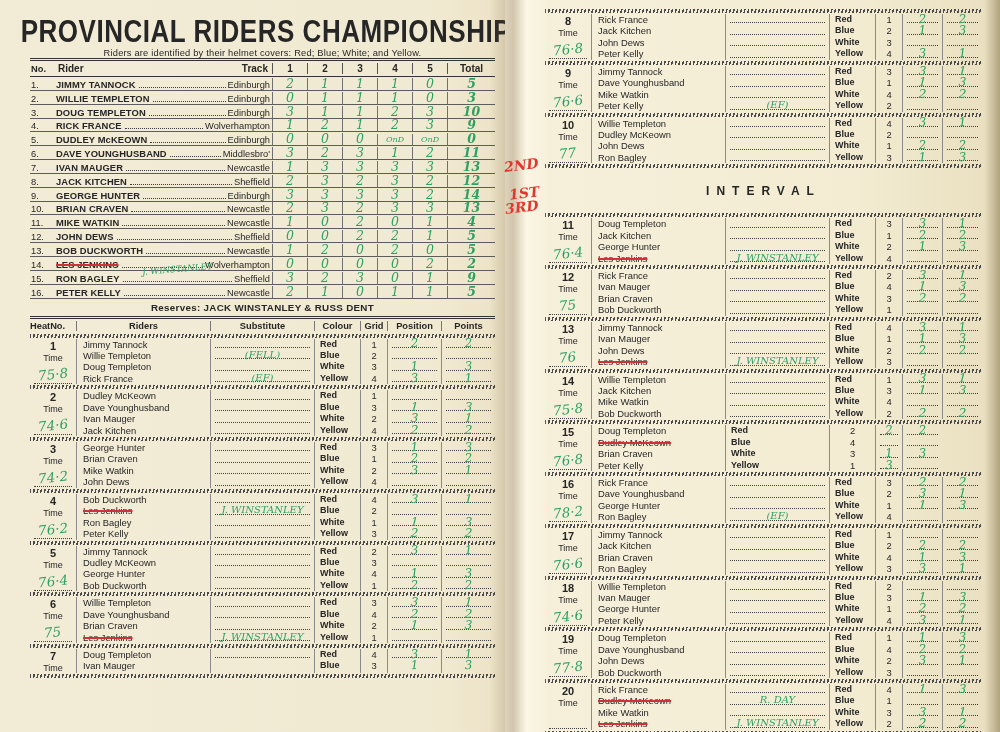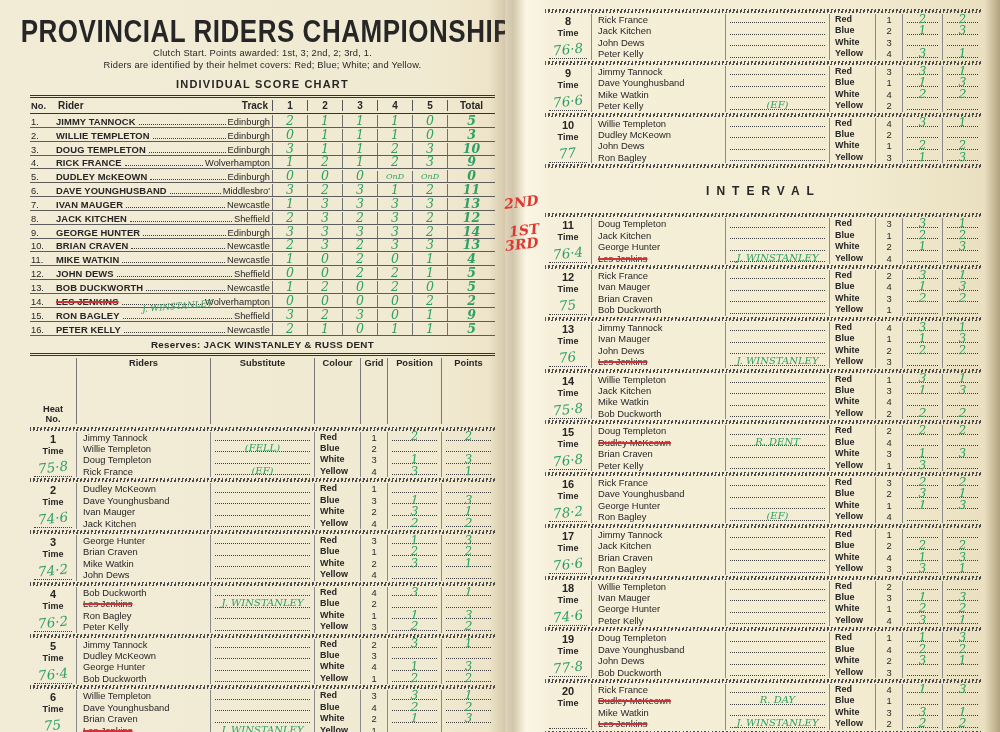--- a/index.html
+++ b/index.html
@@ -41,53 +41,51 @@
   .struck{text-decoration:line-through;text-decoration-color:#cf3237;text-decoration-thickness:2px;}
   .gnote{position:absolute;left:86px;top:5px;font-size:8.6px;transform:rotate(-5deg);white-space:nowrap;z-index:2;}
   .rann{position:absolute;right:-44px;top:-3px;color:#e2372e;font-family:"DejaVu Serif",serif;
         font-style:italic;font-weight:bold;font-size:14px;transform:rotate(-7deg);z-index:3;}
   .reserves{text-align:center;font-size:9.8px;font-weight:bold;letter-spacing:.3px;padding:3px 0 3px;}
 
   
   .hgridrow{display:grid;grid-template-columns:46px 134px 104px 46px 27px 1fr 1fr;}
   .heat-head{border-top:3px double #333;font-size:9.3px;font-weight:bold;padding:2px 0;}
   .heat-head>div{border-left:1px solid #777;text-align:center;}
-  .heat-head>div:first-child{border-left:none;display:flex;flex-direction:column;line-height:10px;margin-top:46px;}
+  .heat-head>div:first-child{border-left:none;display:flex;flex-direction:row;line-height:10px;}
   .heat{position:relative;}
   .heat::before,.heats-wrap::after{content:'';display:block;height:4px;margin:1px 0;
         background:repeating-linear-gradient(105deg,#4a4a4a 0 1.5px,rgba(0,0,0,0) 1.5px 3.5px);}
   .hgrid{display:grid;grid-template-columns:46px 134px 104px 46px 27px 1fr 1fr;}
   .c{display:flex;flex-direction:column;}
   .c.criders,.c.csub,.c.ccol,.c.cgrid,.c.cpos,.c.cpts{border-left:1px solid #8a8a8a;}
   .hrow{height:11.45px;line-height:11.45px;font-size:9.4px;white-space:nowrap;}
   .rname{padding-left:6px;}
   .colr{padding-left:5px;font-weight:bold;font-size:9px;}
   .gridn{text-align:center;font-size:9.4px;}
   .dotcell{position:relative;}
   .dots{position:absolute;left:4px;right:4px;bottom:2px;border-bottom:1.2px dotted #3f3f3f;}
   .subnote{position:absolute;left:2px;right:2px;bottom:1px;text-align:center;font-size:10px;z-index:1;}
   .cellnum{position:absolute;left:0;right:0;bottom:0px;text-align:center;font-size:12px;z-index:1;transform:rotate(-4deg);}
   .heat:nth-child(even) .cellnum{transform:rotate(3deg);}
   .cno{align-items:center;}
   .hno{font-weight:bold;font-size:11px;margin-top:1px;}
-  .tlab{font-weight:bold;font-size:9px;margin-top:1px;}
+  .tlab{font-weight:normal;font-size:9px;margin-top:1px;}
   .tval{position:relative;width:38px;height:18px;margin-top:2px;border-bottom:1.2px dotted #3f3f3f;text-align:center;}
   .tval .hw{font-size:13.5px;line-height:16px;display:inline-block;transform:rotate(-6deg);}
   .interval{text-align:center;font-weight:bold;font-size:12px;letter-spacing:7px;margin:16px 0 15px;}
 </style>
 </head>
 <body>
 
 <div class="scan">
 
   <div class="page left">
     <h1>PROVINCIAL RIDERS CHAMPIONSHIP</h1>
-    <div class="rule">Clutch Start. Points awarded: 1st, 3; 2nd, 2; 3rd, 1.</div>
     <div class="rule">Riders are identified by their helmet covers: Red; Blue; White; and Yellow.</div>
-    <div class="chart-title">INDIVIDUAL SCORE CHART</div>
 
     <div class="sgrid shead">
       <span class="sno">No.</span>
       <span class="snmh">
         <span>Rider</span>
         <span>Track</span>
       </span>
       <span class="scellh">1</span>
       <span class="scellh">2</span>
       <span class="scellh">3</span>
@@ -1381,35 +1379,20 @@
               <div class="hno">15</div>
               <div class="tlab">Time</div>
               <div class="tval"><span class="hw">76·8</span></div>
             </div>
             <div class="c criders">
               <div class="hrow rname">Doug Templeton</div>
               <div class="hrow rname struck">Dudley McKeown</div>
               <div class="hrow rname">Brian Craven</div>
               <div class="hrow rname">Peter Kelly</div>
             </div>
-            <div class="c csub">
-              <div class="hrow dotcell">
-                <span class="dots"></span>
-              </div>
-              <div class="hrow dotcell">
-                <span class="dots"></span>
-                <span class="hw subnote">R. DENT</span>
-              </div>
-              <div class="hrow dotcell">
-                <span class="dots"></span>
-              </div>
-              <div class="hrow dotcell">
-                <span class="dots"></span>
-              </div>
-            </div>
             <div class="c ccol">
               <div class="hrow colr">Red</div>
               <div class="hrow colr">Blue</div>
               <div class="hrow colr">White</div>
               <div class="hrow colr">Yellow</div>
             </div>
             <div class="c cgrid">
               <div class="hrow gridn">2</div>
               <div class="hrow gridn">4</div>
               <div class="hrow gridn">3</div>

